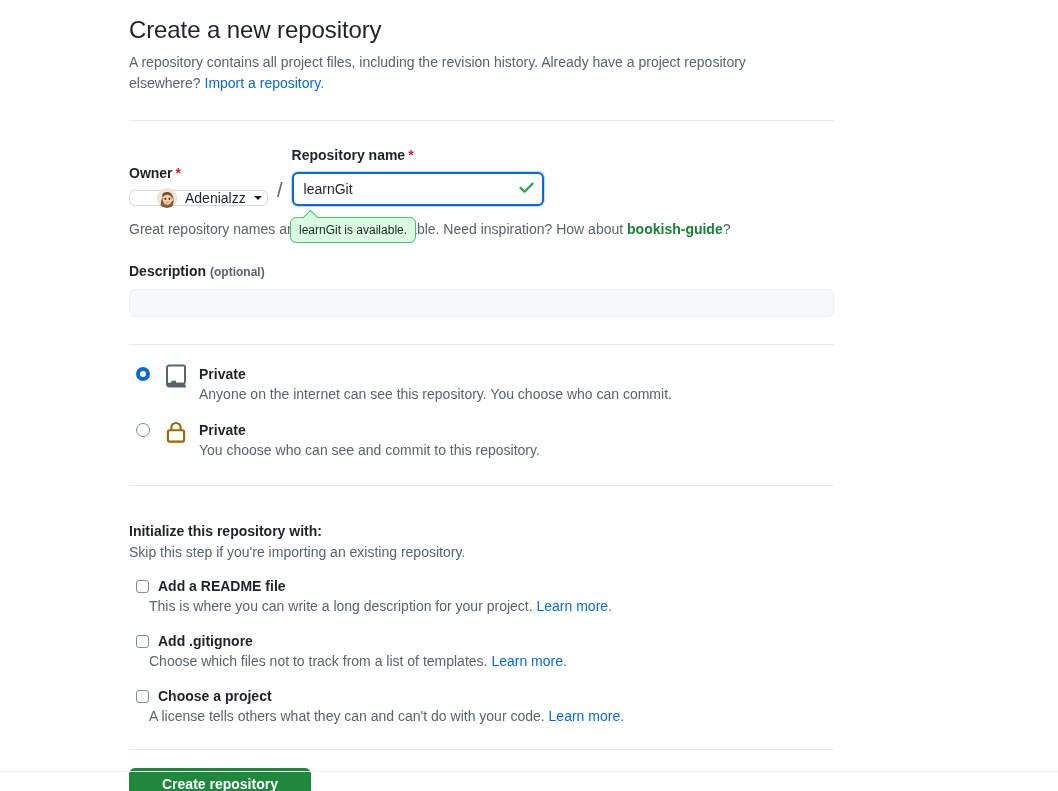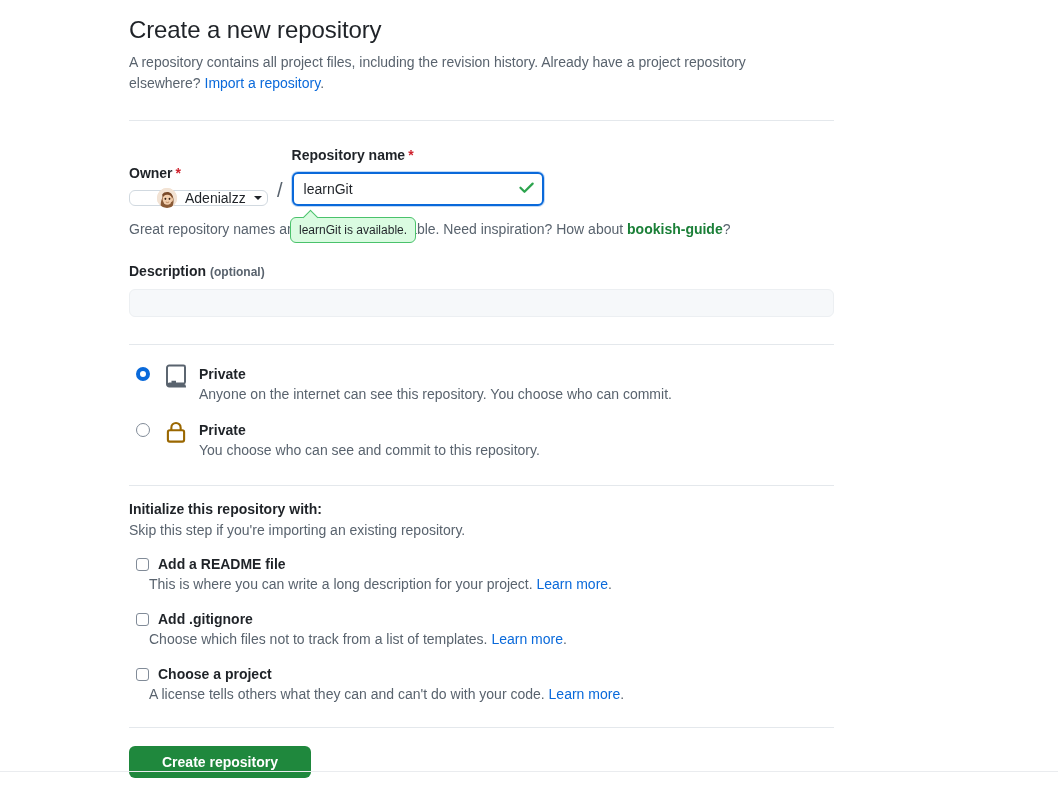--- a/index.html
+++ b/index.html
@@ -259,21 +259,21 @@
     font-size: 14px;
     color: #59636e;
     line-height: 21px;
     display: block;
     margin-top: 1px;
   }
 
   .div-3 { margin-top: 24px; }
 
   
-  .init-block { margin-top: 13px; }
+  .init-block { margin-top: 35px; }
   .init-title {
     font-size: 14px;
     font-weight: bold;
     color: #1f2328;
     line-height: 21px;
     margin: 0;
   }
   .init-sub {
     font-size: 14px;
     color: #59636e;

